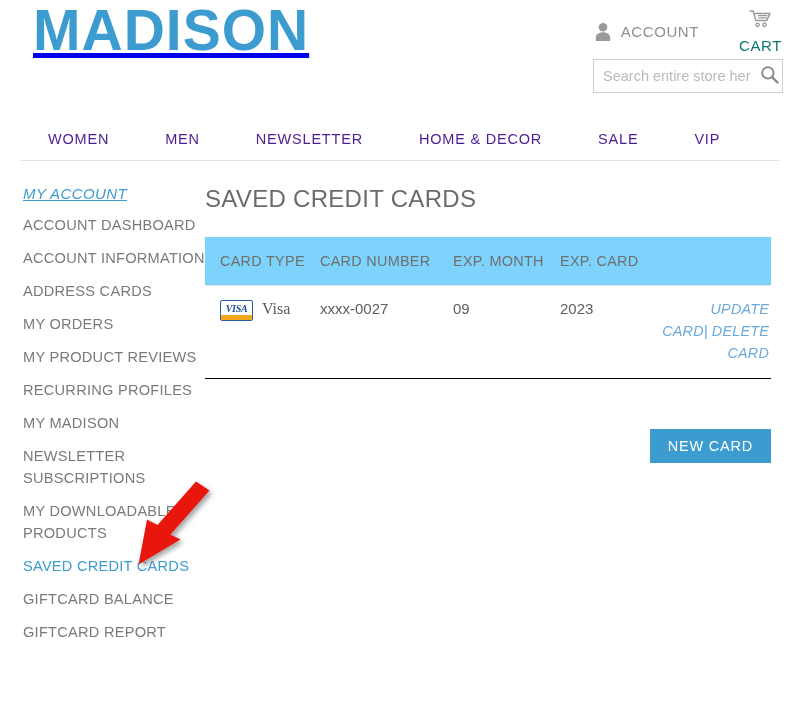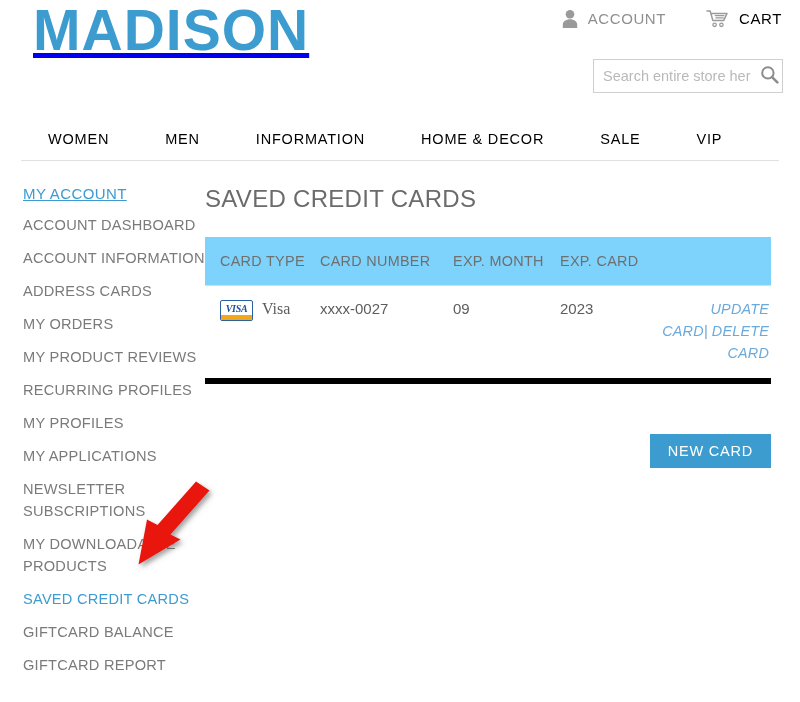--- a/index.html
+++ b/index.html
@@ -64,21 +64,21 @@
   .hlink {
     display: flex;
     align-items: center;
     gap: 9px;
     font-size: 15px;
     letter-spacing: 0.6px;
     text-decoration: none;
     cursor: pointer;
   }
   .hlink.account { color: #8f8f8f; }
-  .hlink.cart { color: #000000; }
+  .hlink.cart { color: #0f766e; flex-direction: column; }
   .icon-person { display:block; width: 18px; height: 19px; }
   .icon-cart { display:block; width: 24px; height: 19px; }
 
   .search-box {
     position: absolute;
     right: 17px;
     top: 59px;
     width: 190px;
     height: 34px;
     border: 1px solid #cfcfcf;
@@ -117,21 +117,21 @@
     margin: 0 21px;
     border-bottom: 1px solid #e0e0e0;
     height: 42px;
     display: flex;
     align-items: center;
   }
   .nav a {
     display: block;
     font-size: 14.5px;
     letter-spacing: 0.8px;
-    color: #000000;
+    color: #4c1d95;
     text-decoration: none;
     padding: 0 28px;
     cursor: pointer;
     white-space: nowrap;
   }
   .nav a:first-child { padding-left: 27px; }
 
   
   .content {
     display: flex;
@@ -198,21 +198,21 @@
     padding: 13px 0 13px 0;
     height: 22px;
   }
   table.cards thead th.c1 { width: 100px; padding-left: 15px; }
   table.cards thead th.c2 { width: 133px; }
   table.cards thead th.c3 { width: 107px; }
   table.cards thead th.c4 { width: 101px; }
   table.cards thead th.c5 { width: 110px; }
 
   table.cards tbody td {
-    border-bottom: 6px solid #000000;
+    border-bottom: 1px solid #000000;
     font-size: 15px;
     color: #5d5d5d;
     padding: 12px 0 14px 0;
     vertical-align: top;
     line-height: 21px;
   }
   table.cards tbody td.c1 { padding-left: 15px; }
   td.actions {
     text-align: right;
     padding-right: 2px !important;
@@ -348,40 +348,39 @@
           </svg>
         </span>
       </button>
     </div>
 
   </div>
 
   <nav class="nav">
     <a href="#">WOMEN</a>
     <a href="#">MEN</a>
-    <a href="#">INFORMATION</a>
+    <a href="#">NEWSLETTER</a>
     <a href="#">HOME &amp; DECOR</a>
     <a href="#">SALE</a>
     <a href="#">VIP</a>
   </nav>
 
   <div class="content">
 
     <aside class="sidebar">
-      <a class="side-title" href="#" style="display:block;">MY ACCOUNT</a>
+      <a class="side-title" href="#" style="display:block;font-style:italic;">MY ACCOUNT</a>
 
       <ul class="side-list">
         <li><a href="#">ACCOUNT DASHBOARD</a></li>
         <li><a href="#">ACCOUNT INFORMATION</a></li>
         <li><a href="#">ADDRESS CARDS</a></li>
         <li><a href="#">MY ORDERS</a></li>
         <li><a href="#">MY PRODUCT REVIEWS</a></li>
         <li><a href="#">RECURRING PROFILES</a></li>
-        <li><a href="#">MY PROFILES</a></li>
-        <li><a href="#">MY APPLICATIONS</a></li>
+        <li><a href="#">MY MADISON</a></li>
         <li><a href="#">NEWSLETTER SUBSCRIPTIONS</a></li>
         <li><a href="#">MY DOWNLOADABLE PRODUCTS</a></li>
         <li><a class="active" href="#">SAVED CREDIT CARDS</a></li>
         <li><a href="#">GIFTCARD BALANCE</a></li>
         <li><a href="#">GIFTCARD REPORT</a></li>
       </ul>
 
     </aside>
 
     <main class="main">

